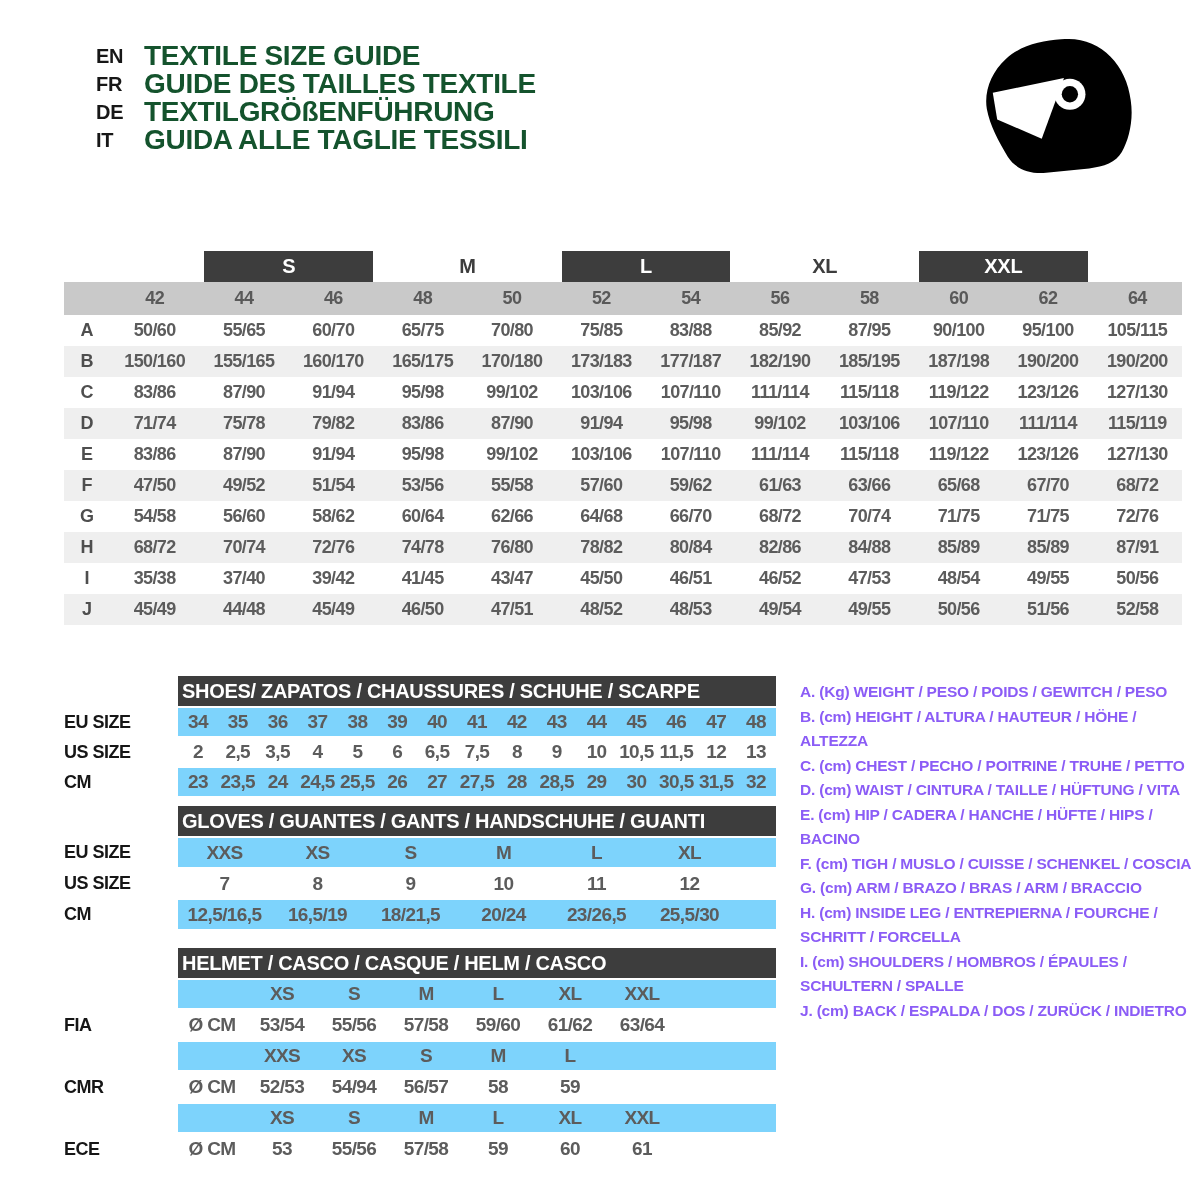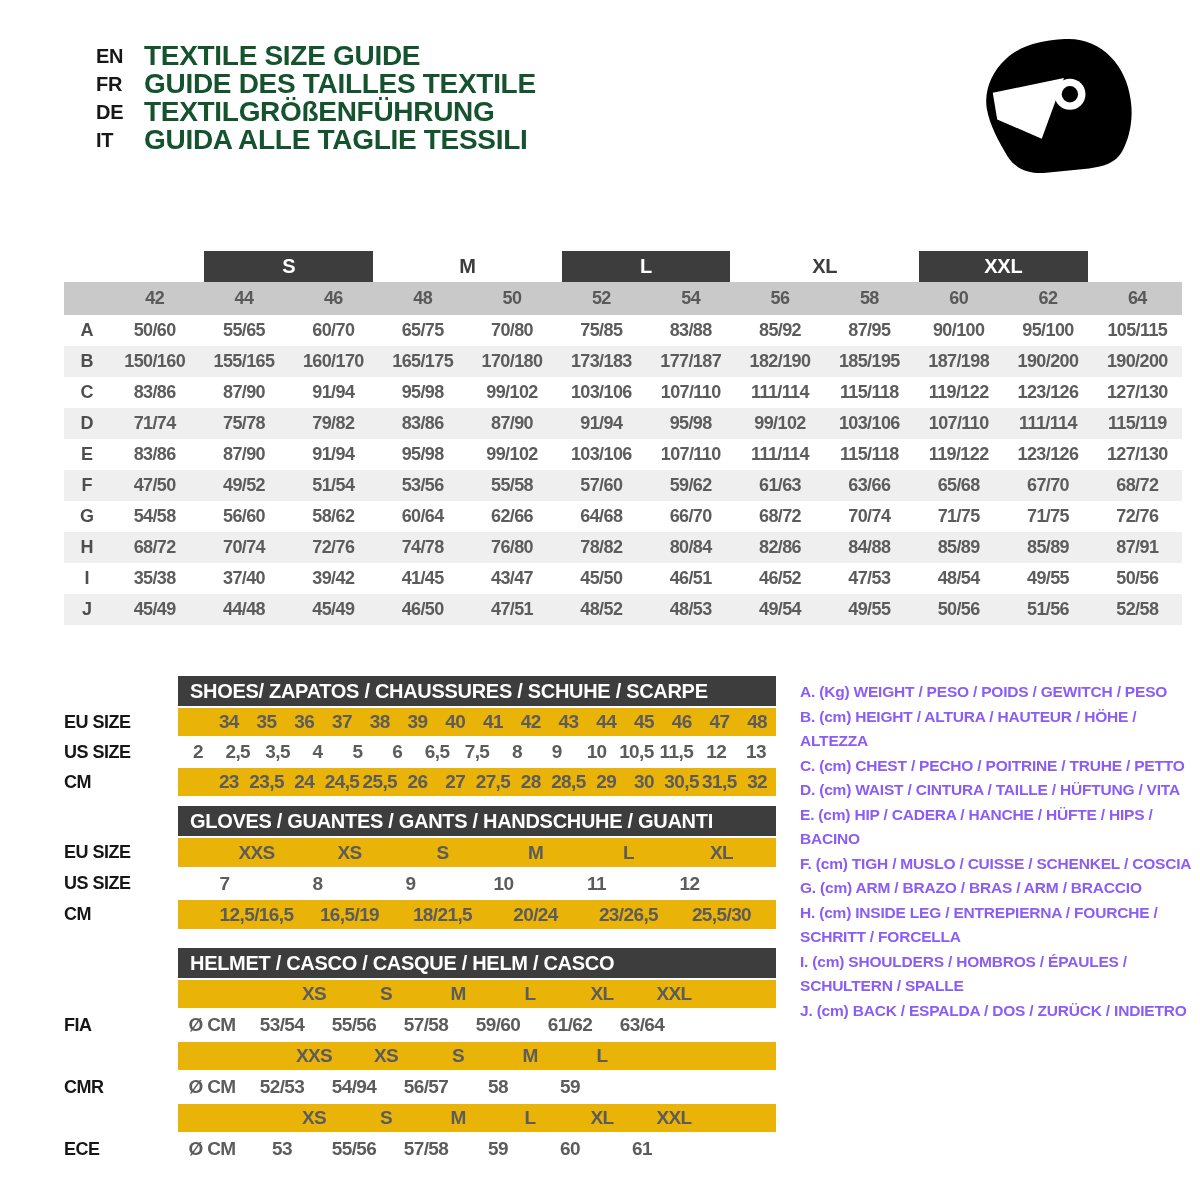--- a/index.html
+++ b/index.html
@@ -31,27 +31,27 @@
   .band-row { height: 33px; background: #c9c9c9; }
   .data-row { height: 31px; }
   .data-row.shaded { background: #efefef; }
   .mcell { text-align: center; font-size: 18px; font-weight: bold; letter-spacing: -0.6px; color: #5c5c5c; white-space: nowrap; }
   .mlabel { text-align: center; font-size: 18px; font-weight: bold; color: #4e4e4e; }
   .band-row .mcell { color: #595959; }
 
   
   .section { position: absolute; left: 64px; width: 712px; }
   .sec-bar { margin-left: 114px; height: 30px; background: #3d3d3d; color: #fff;
-             display: flex; align-items: center; padding-left: 12px;
+             display: flex; align-items: center; padding-left: 4px;
              font-size: 20px; font-weight: bold; letter-spacing: -0.3px; white-space: nowrap; }
   .srow { display: flex; margin-top: 2px; }
   .srow-label { width: 114px; display: flex; align-items: center;
                 font-size: 18px; font-weight: bold; letter-spacing: -0.5px; color: #161616; }
   .srow-content { flex: 1; display: grid; align-items: center; }
-  .srow-content.shaded { background: #eab308; padding-left: 32px; }
+  .srow-content.shaded { background: #7dd3fc; }
   .scell { text-align: center; font-size: 19px; font-weight: bold; letter-spacing: -0.6px; color: #5c5c5c; white-space: nowrap; }
   .shoes .srow { height: 28px; }
   .shoes .srow-content { grid-template-columns: repeat(15, 1fr); }
   .gloves .srow { height: 29px; }
   .gloves .srow-content { grid-template-columns: repeat(6, 93px) 1fr; }
   .helmet-sec .srow { height: 28px; }
   .helmet-sec .srow.val-row { height: 30px; }
   .helmet-sec .srow-content { grid-template-columns: 68px repeat(6, 72px) 1fr; }
 
   

